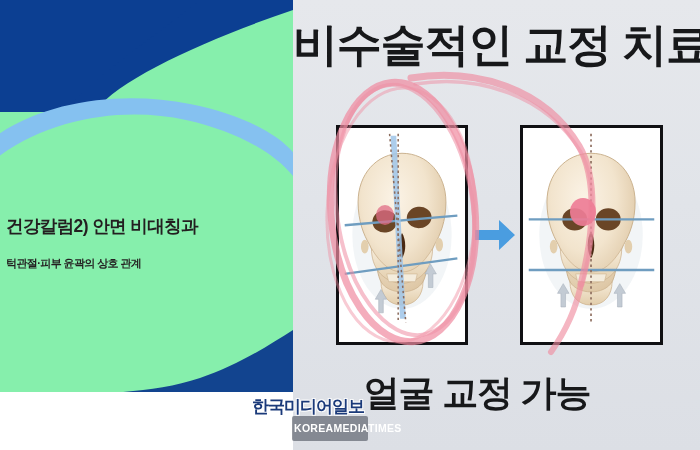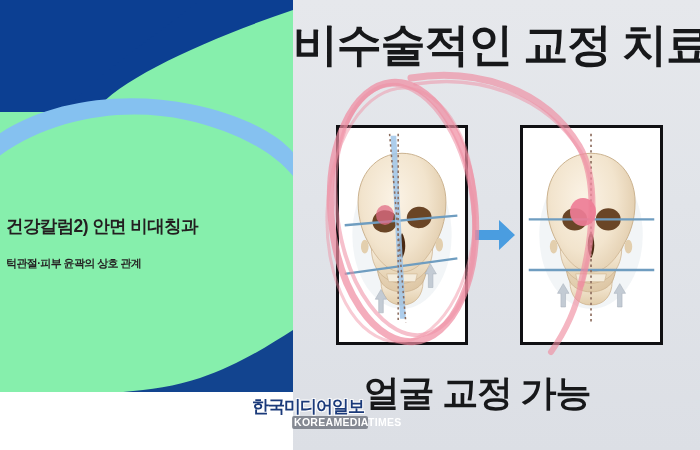--- a/index.html
+++ b/index.html
@@ -53,21 +53,21 @@
        1px -1px 0 rgba(255,255,255,.85),
       -1px  1px 0 rgba(255,255,255,.85),
        1px  1px 0 rgba(255,255,255,.85);
   }
   #wm-en{
     display:block;margin-top:1px;
     font-size:10.5px;font-weight:bold;color:#ffffff;
     letter-spacing:.3px;
     background:rgba(60,66,78,.55);
     border-radius:2px;
-    padding:1px 2px;
+    padding:7px 2px;
     margin-left:44px;
   }
 
   
   #right-panel{
     position:absolute;left:293px;top:0;width:407px;height:450px;
     background:linear-gradient(180deg,#e6e8ec 0%,#e1e4e9 45%,#dcdfe5 100%);
     overflow:hidden;
   }
   #heading-top{

